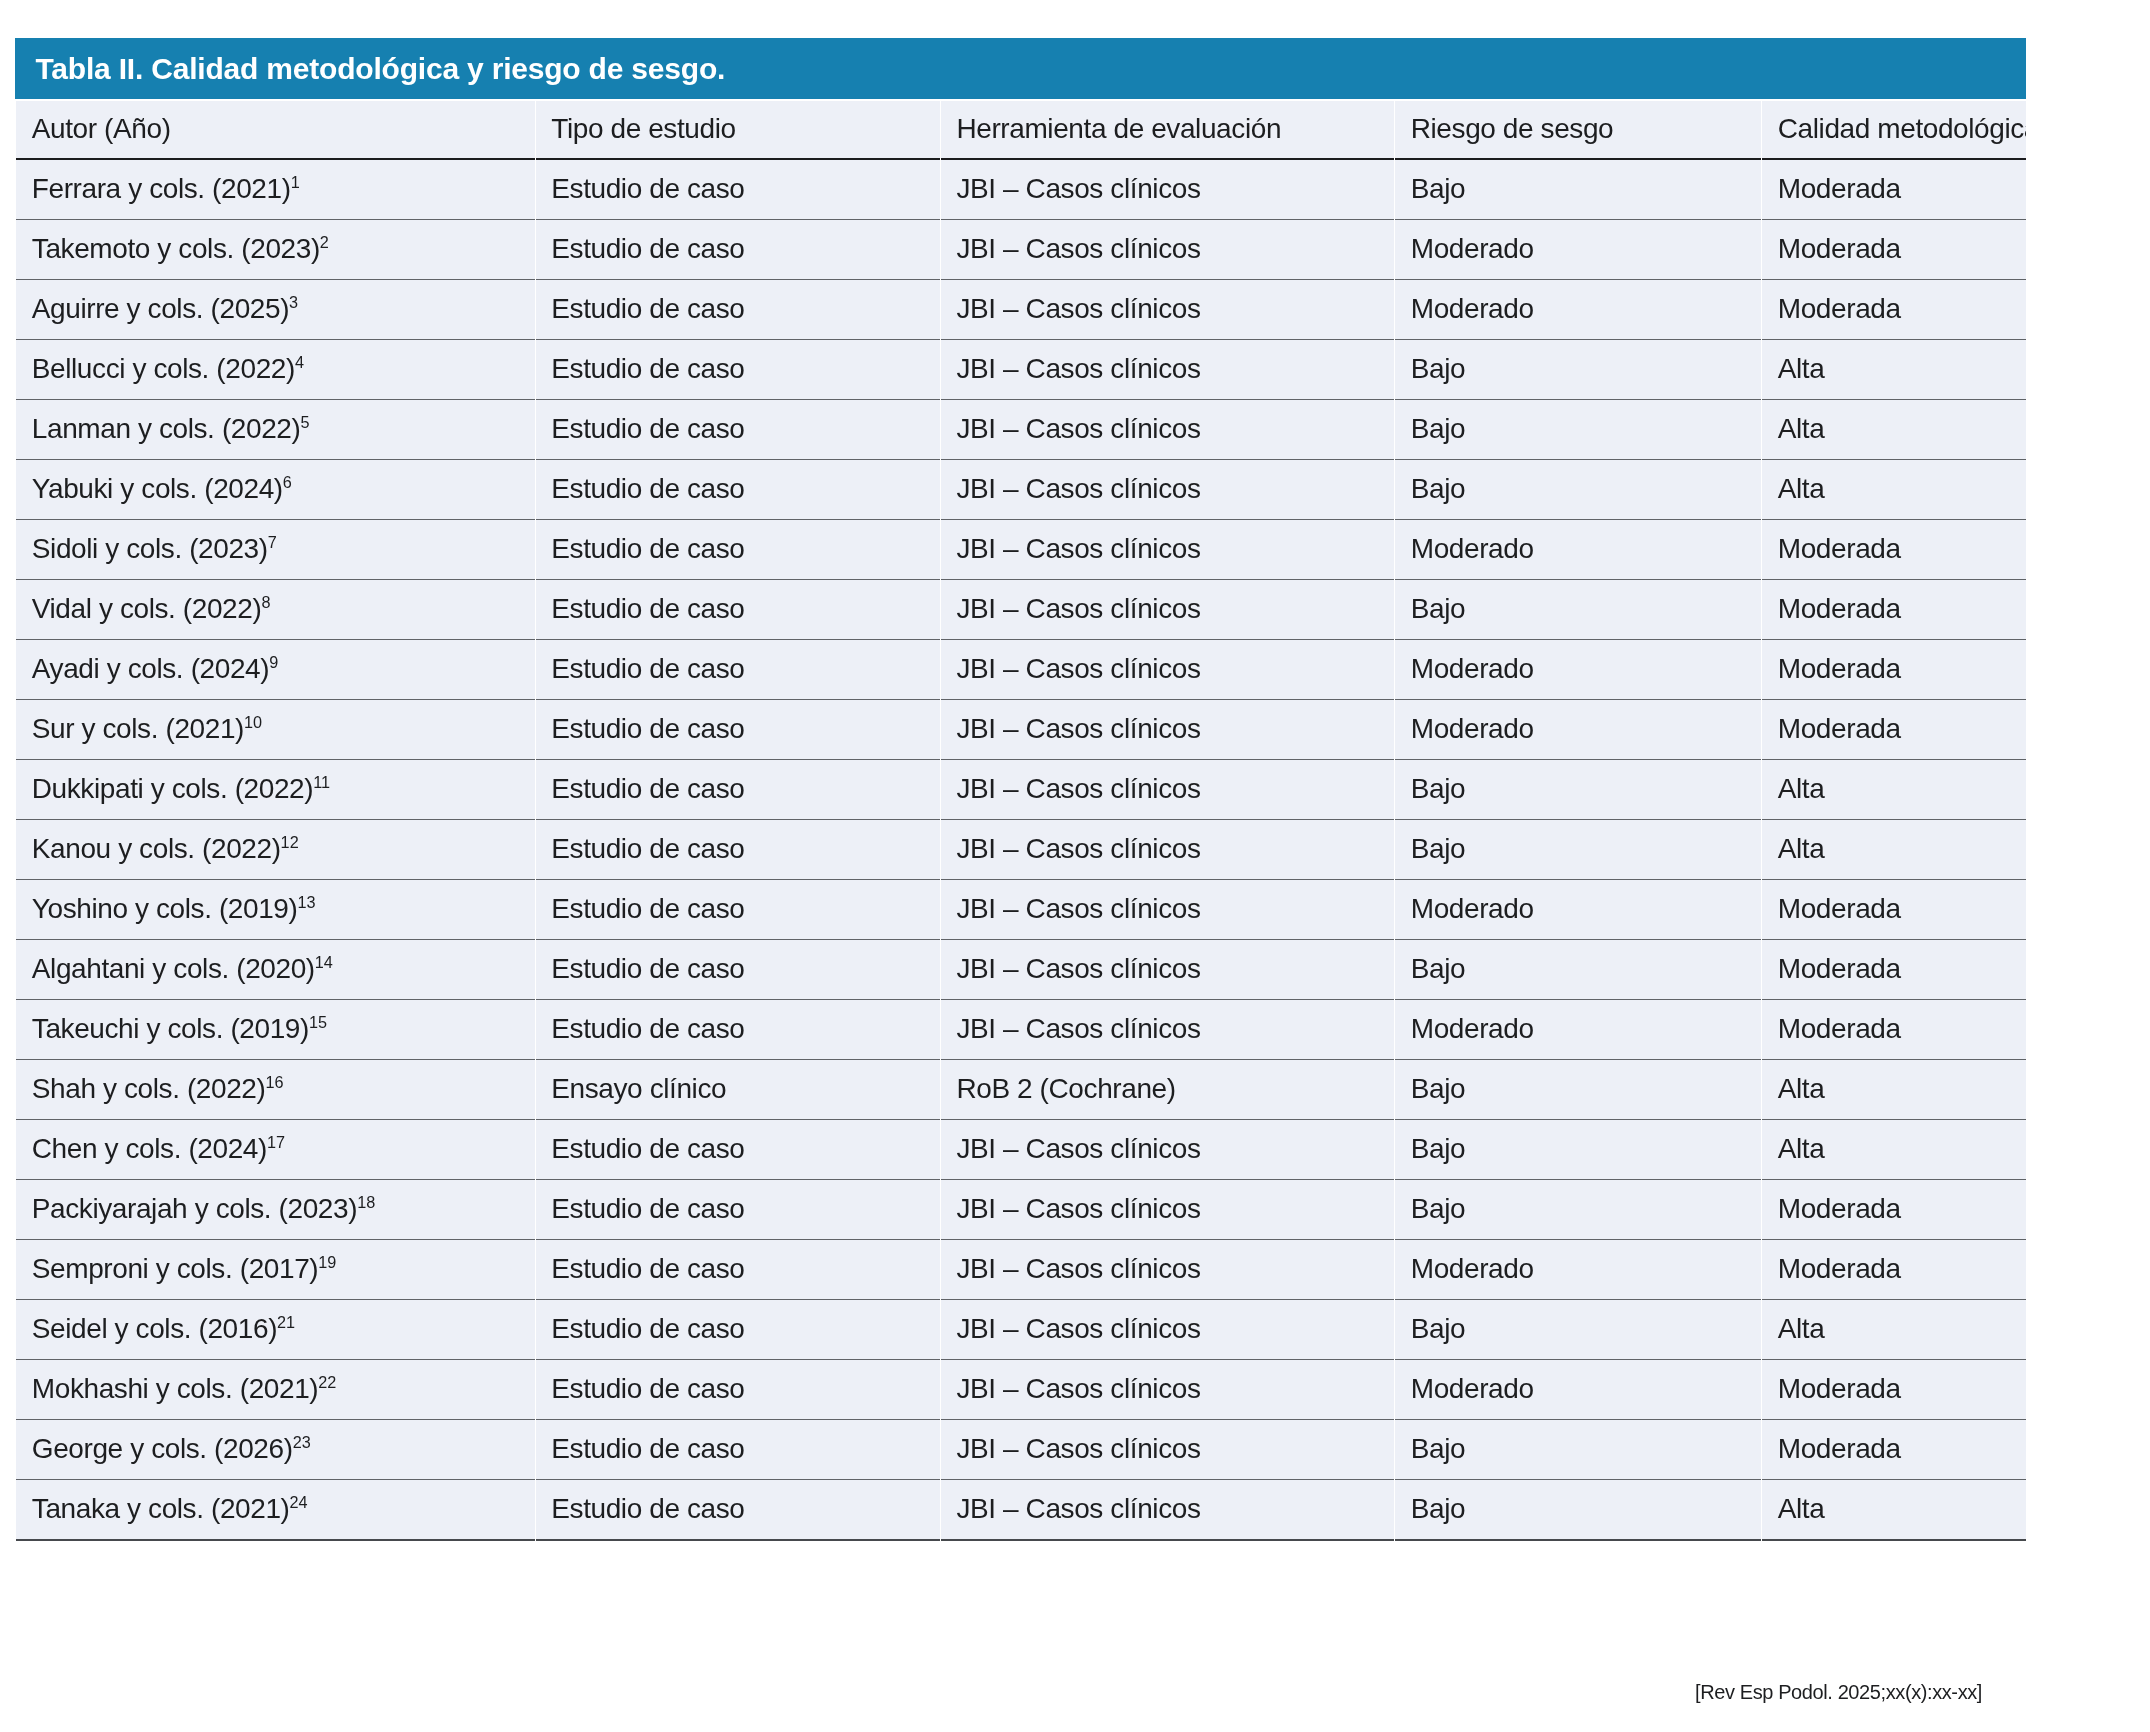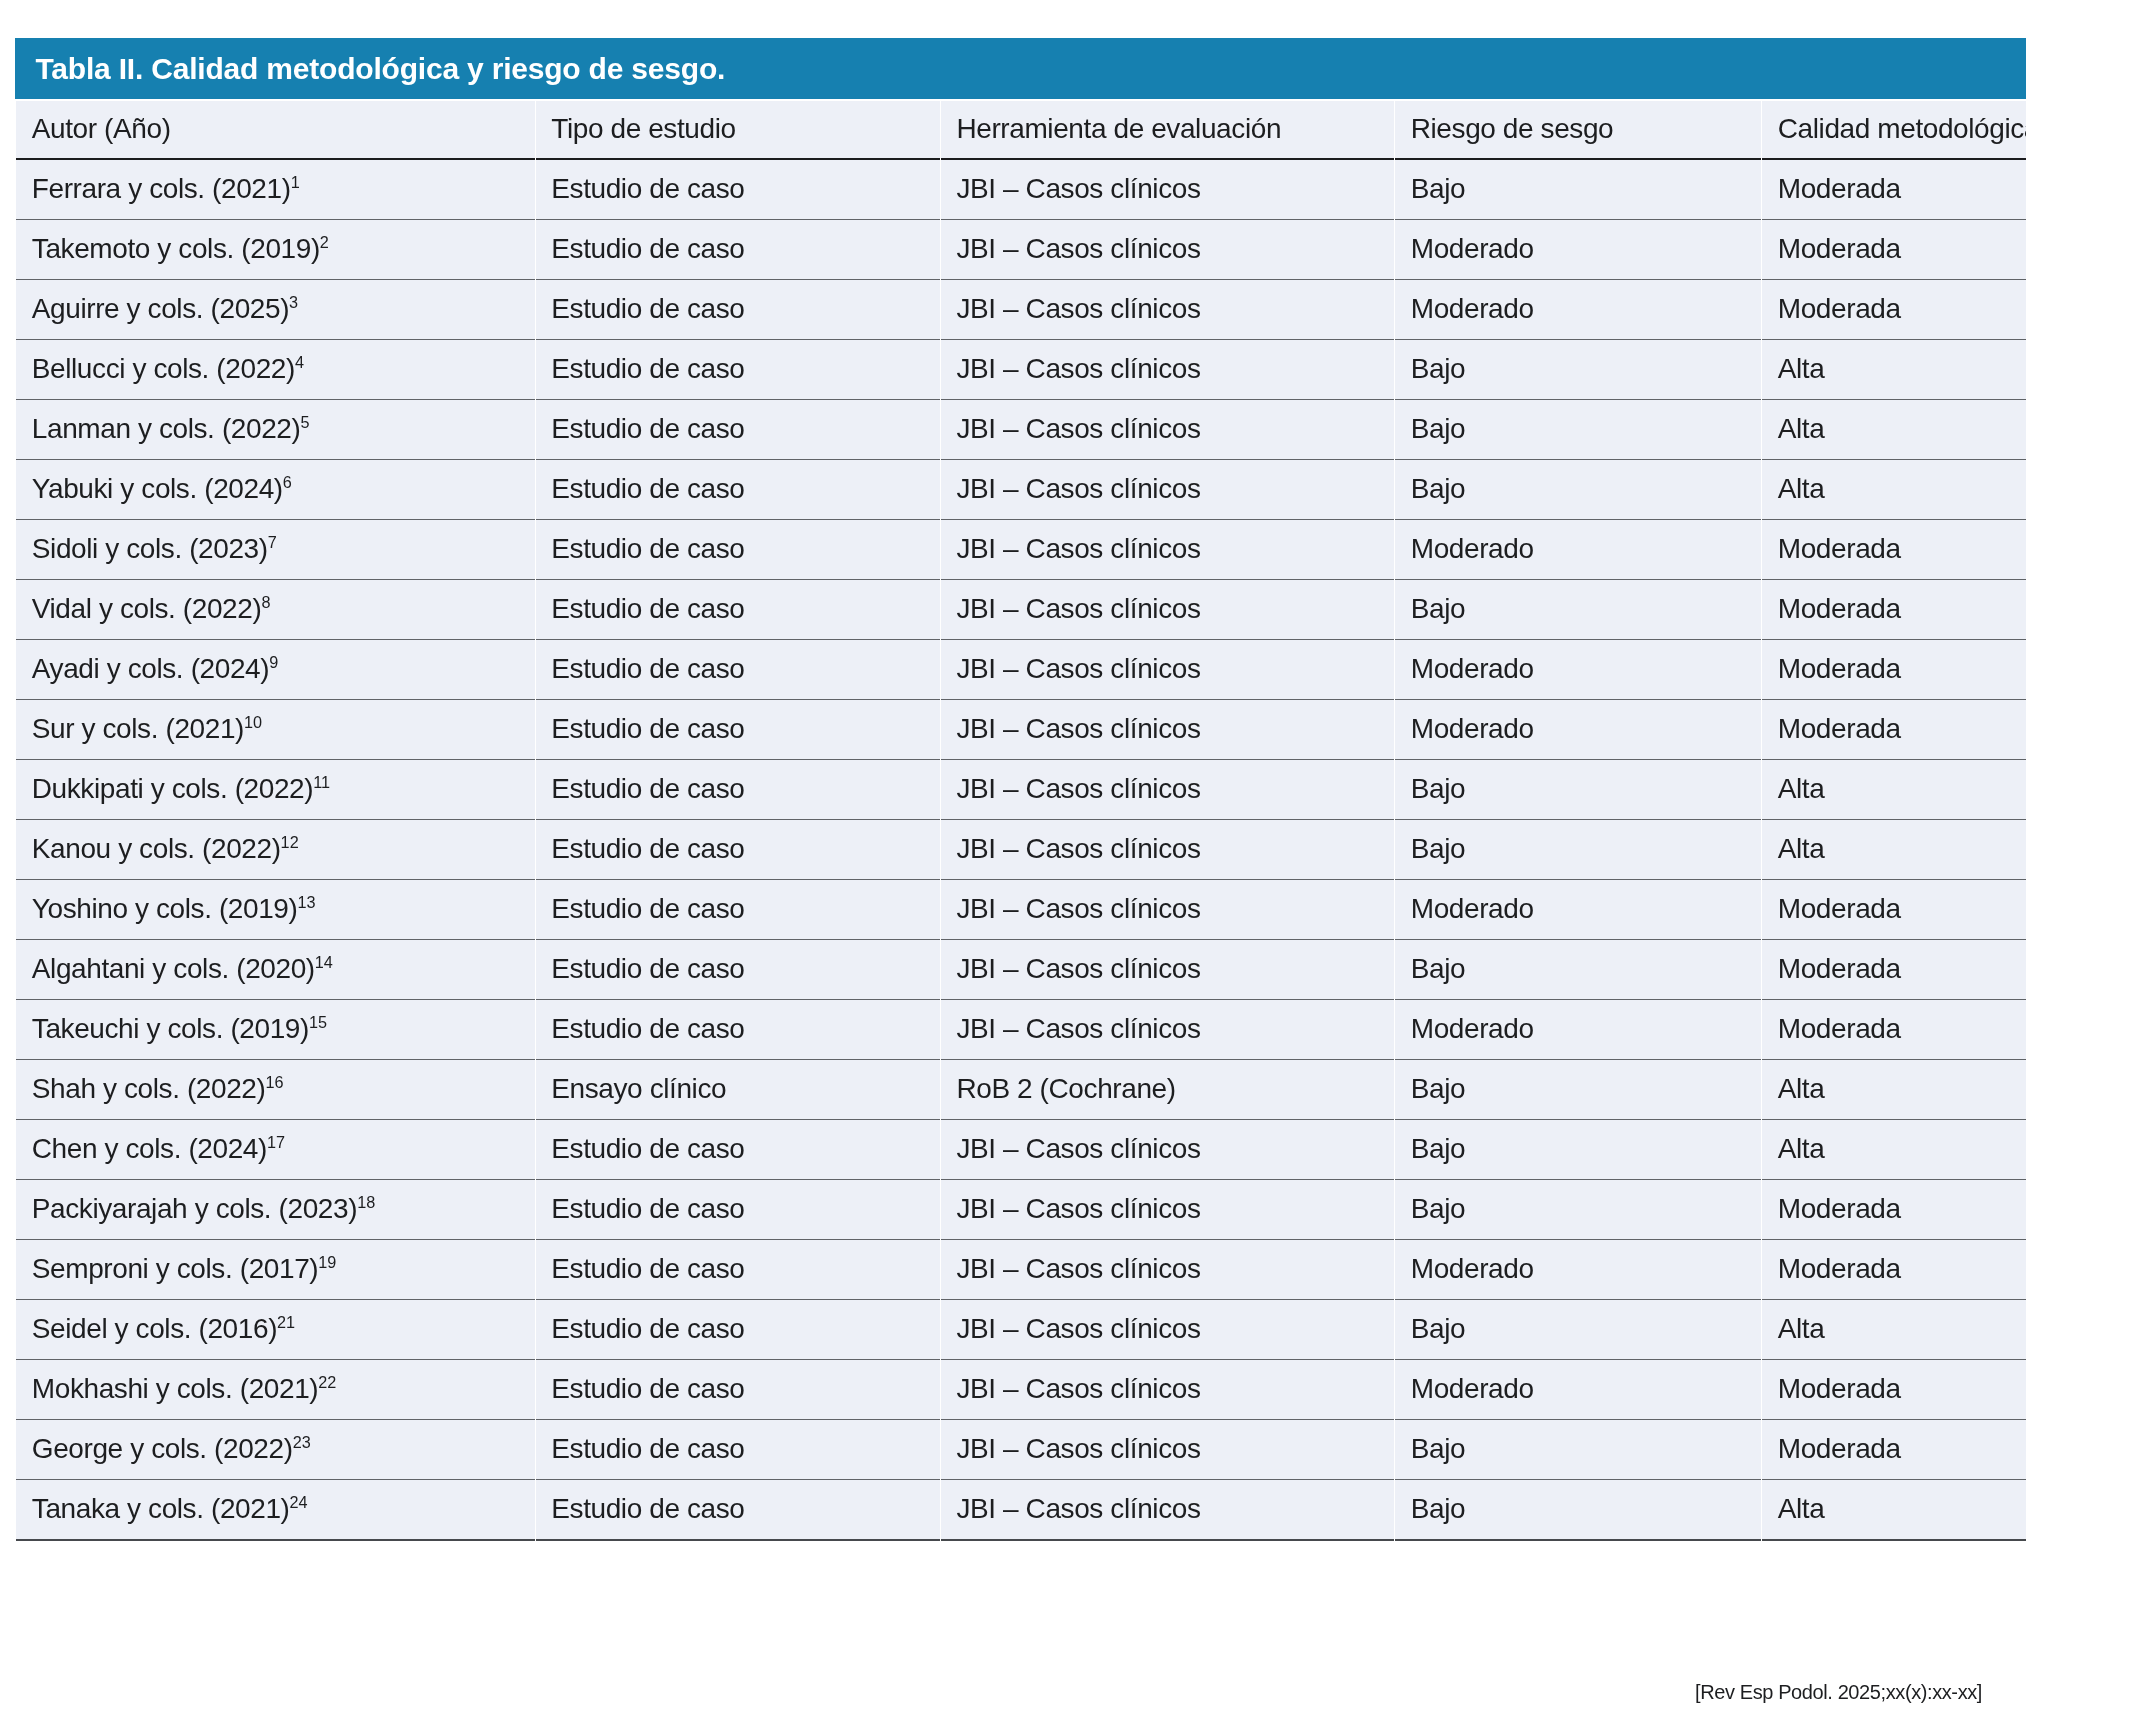--- a/index.html
+++ b/index.html
@@ -113,21 +113,21 @@
       </thead>
       <tbody id="table-body">
           <tr>
             <td><span>Ferrara y cols. (2021)</span><sup>1</sup></td>
             <td>Estudio de caso</td>
             <td>JBI – Casos clínicos</td>
             <td>Bajo</td>
             <td>Moderada</td>
           </tr>
           <tr>
-            <td><span>Takemoto y cols. (2019)</span><sup>2</sup></td>
+            <td><span>Takemoto y cols. (2023)</span><sup>2</sup></td>
             <td>Estudio de caso</td>
             <td>JBI – Casos clínicos</td>
             <td>Moderado</td>
             <td>Moderada</td>
           </tr>
           <tr>
             <td><span>Aguirre y cols. (2025)</span><sup>3</sup></td>
             <td>Estudio de caso</td>
             <td>JBI – Casos clínicos</td>
             <td>Moderado</td>
@@ -253,21 +253,21 @@
             <td>Alta</td>
           </tr>
           <tr>
             <td><span>Mokhashi y cols. (2021)</span><sup>22</sup></td>
             <td>Estudio de caso</td>
             <td>JBI – Casos clínicos</td>
             <td>Moderado</td>
             <td>Moderada</td>
           </tr>
           <tr>
-            <td><span>George y cols. (2022)</span><sup>23</sup></td>
+            <td><span>George y cols. (2026)</span><sup>23</sup></td>
             <td>Estudio de caso</td>
             <td>JBI – Casos clínicos</td>
             <td>Bajo</td>
             <td>Moderada</td>
           </tr>
           <tr>
             <td><span>Tanaka y cols. (2021)</span><sup>24</sup></td>
             <td>Estudio de caso</td>
             <td>JBI – Casos clínicos</td>
             <td>Bajo</td>

